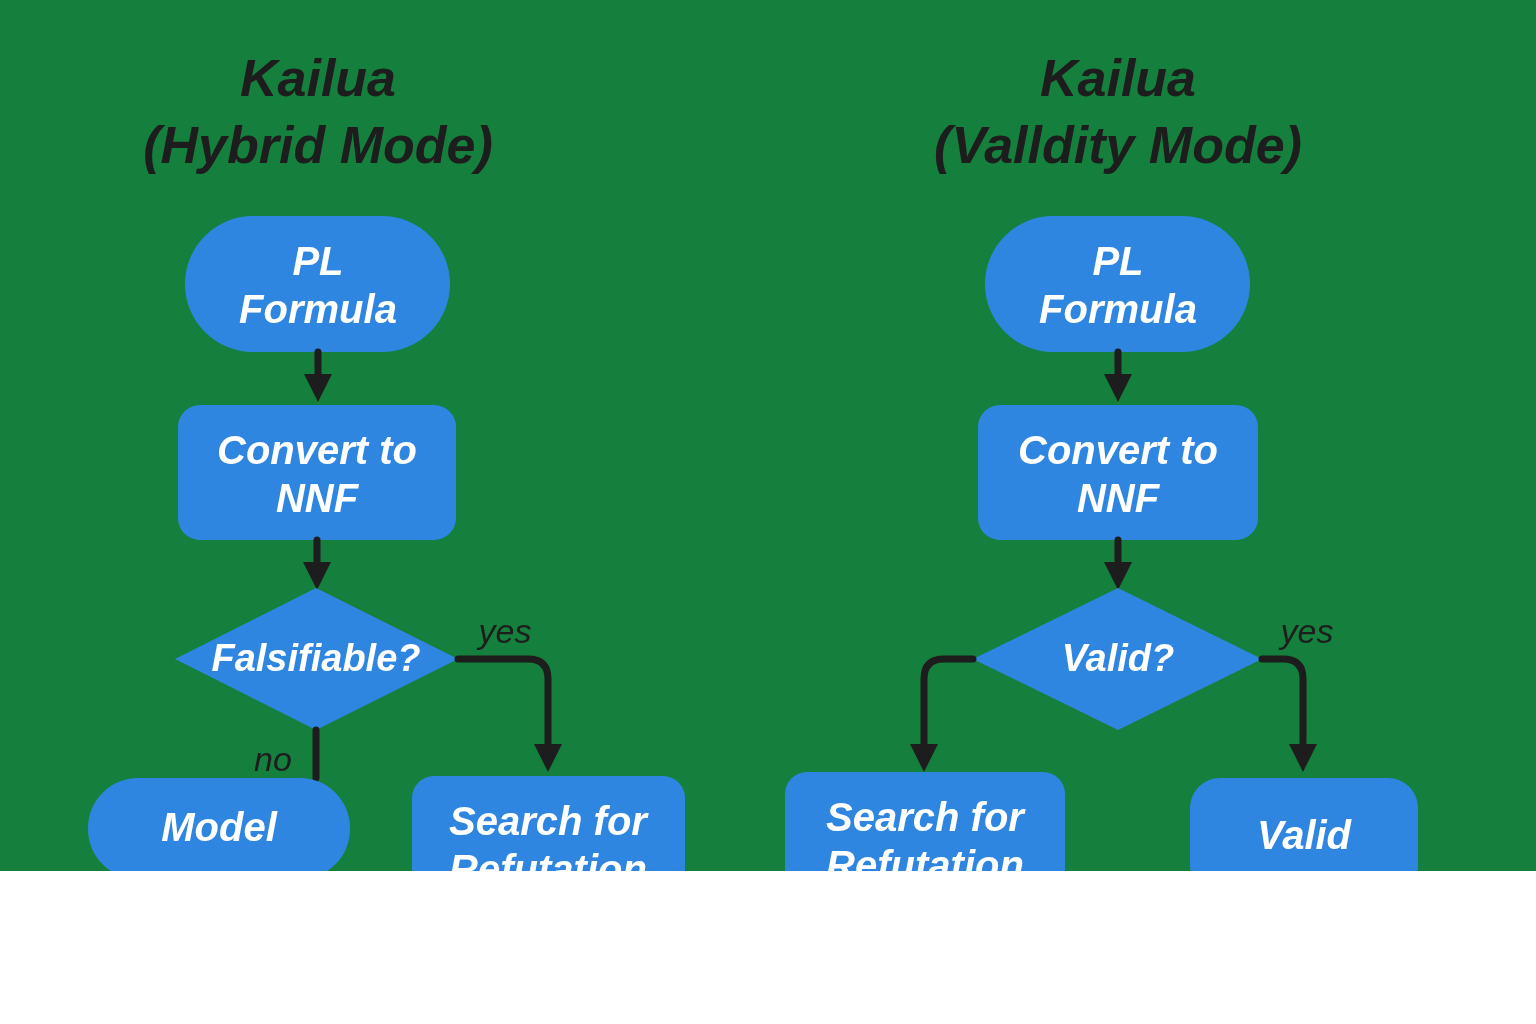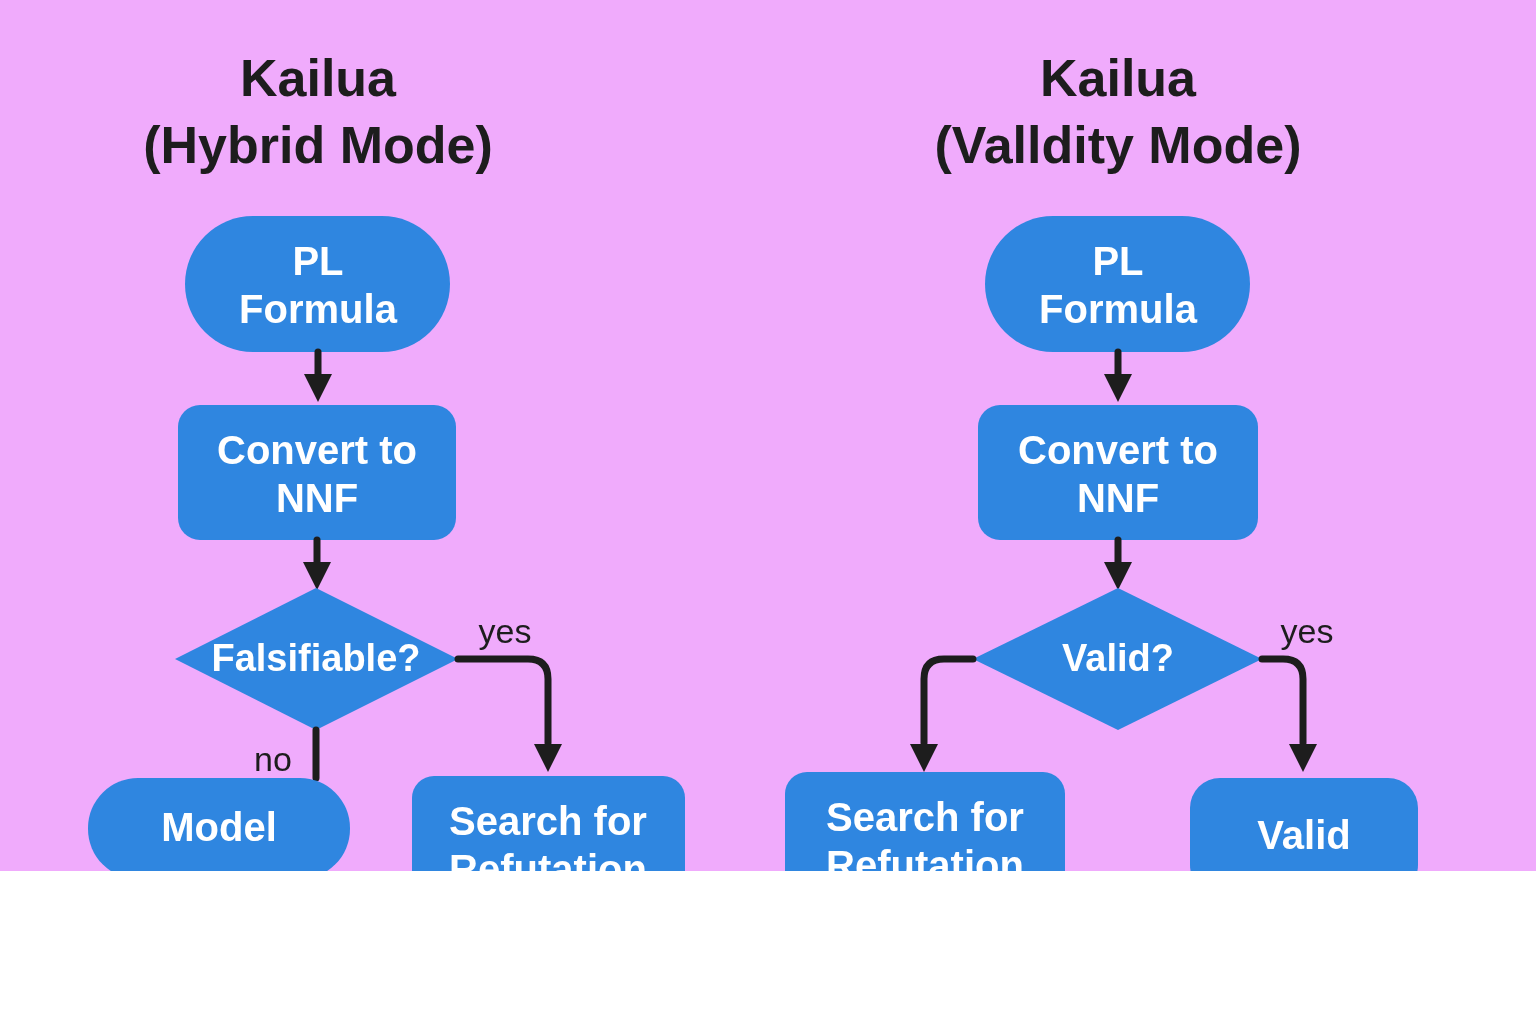--- a/index.html
+++ b/index.html
@@ -7,22 +7,23 @@
     padding: 0;
     background: #ffffff;
   }
   body {
     font-family: "Liberation Sans", sans-serif;
   }
   #canvas {
     position: relative;
     width: 1536px;
     height: 871px;
-    background: #f0abfc;
+    background: #15803d;
     overflow: hidden;
+    font-style: italic;
   }
   svg.flow {
     position: absolute;
     left: 0;
     top: 0;
     width: 1536px;
     height: 1024px;
   }
   .chart-title {
     font-family: "Liberation Sans", sans-serif;

